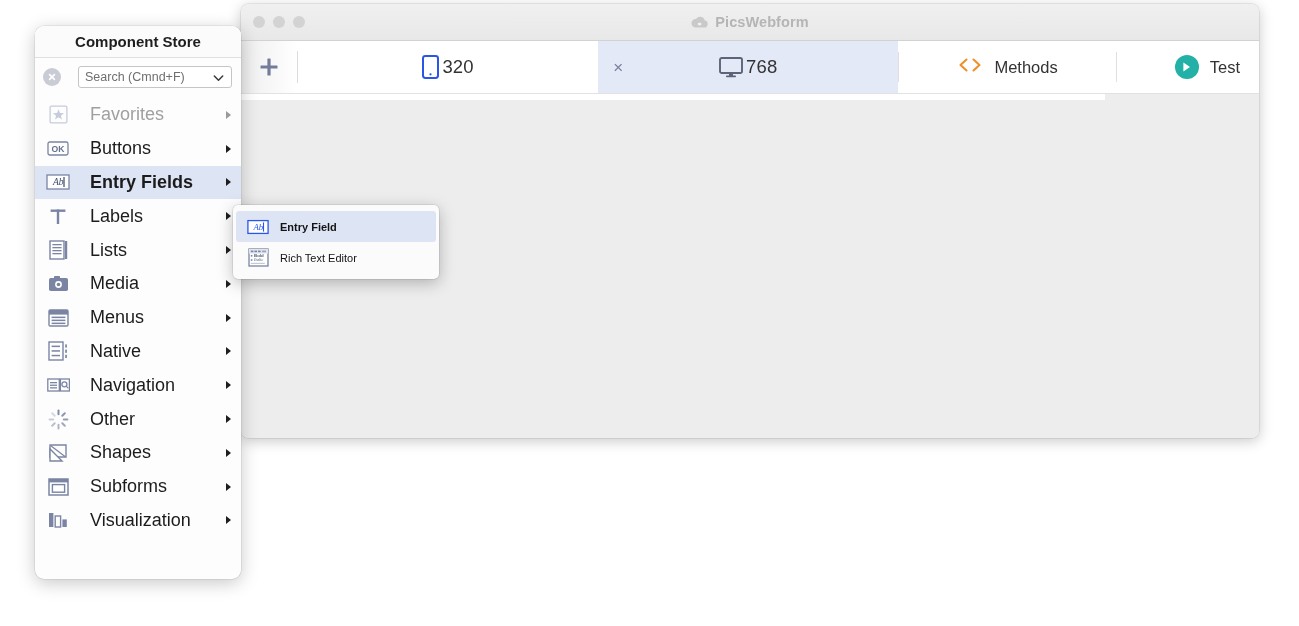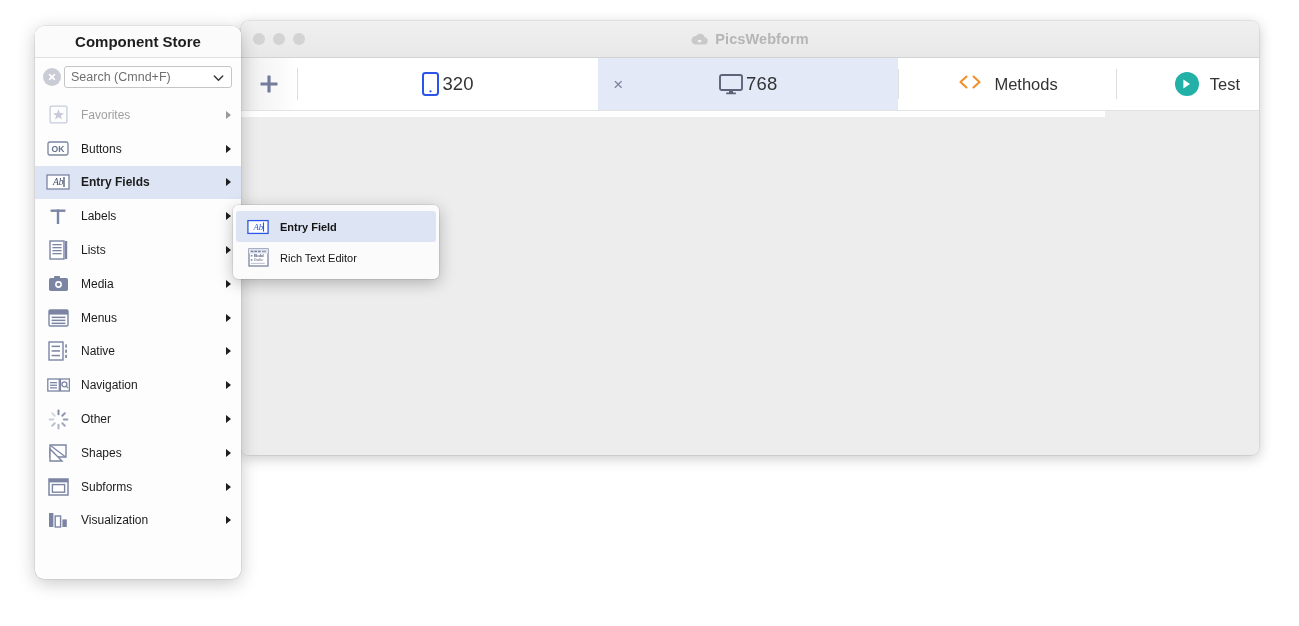--- a/index.html
+++ b/index.html
@@ -8,21 +8,21 @@
     width: 1299px; height: 626px;
     background: #ffffff;
     font-family: "Liberation Sans", sans-serif;
     overflow: hidden;
   }
   .root { position: relative; width: 1299px; height: 626px; }
 
   
   .app-window {
     position: absolute;
-    left: 241px; top: 21px;
+    left: 241px; top: 4px;
     width: 1018px; height: 434px;
     background: #ededed;
     border-radius: 7px;
     box-shadow: 0 3px 14px rgba(0,0,0,0.22), 0 0 0 0.5px rgba(0,0,0,0.13);
     overflow: hidden;
   }
   .titlebar {
     position: relative;
     height: 37px;
     background: linear-gradient(#f0f0f0, #e8e8e8);
@@ -127,21 +127,21 @@
   .palette-header {
     height: 32px;
     display: flex; align-items: center; justify-content: center;
     font-size: 15px; font-weight: bold; color: #1e1e1e;
     background: #fbfbfb;
     border-bottom: 1px solid #e0e0e0;
   }
   .search-row {
     display: flex; align-items: center;
     padding: 8px 9px 8px 8px;
-    gap: 3px;
+    gap: 17px;
   }
   .clear-btn {
     width: 18px; height: 18px; border-radius: 50%;
     background: #c9ccd4;
     display: flex; align-items: center; justify-content: center;
     flex: 0 0 auto;
   }
   .search-box {
     flex: 1 1 auto;
     height: 22px;
@@ -168,22 +168,22 @@
   }
   .pal-item.active { background: #dde4f4; }
   .pal-ico {
     width: 26px; height: 22px;
     flex: 0 0 auto;
     display: flex; align-items: center; justify-content: center;
     color: #7b85a3;
     text-decoration: underline;
   }
   .pal-label {
-    margin-left: 10px;
-    font-size: 12px;
+    margin-left: 19px;
+    font-size: 18px;
     color: #1c1c1c;
   }
   .pal-item.dim .pal-label { color: #a0a0a0; }
   .pal-item.dim .pal-ico { color: #bcc2d2; }
   .pal-item.active .pal-label { font-weight: bold; }
   .pal-arrow {
     position: absolute; right: 10px; top: 50%;
     transform: translateY(-50%);
     width: 0; height: 0;
     border-left: 5px solid #1e1e1e;

